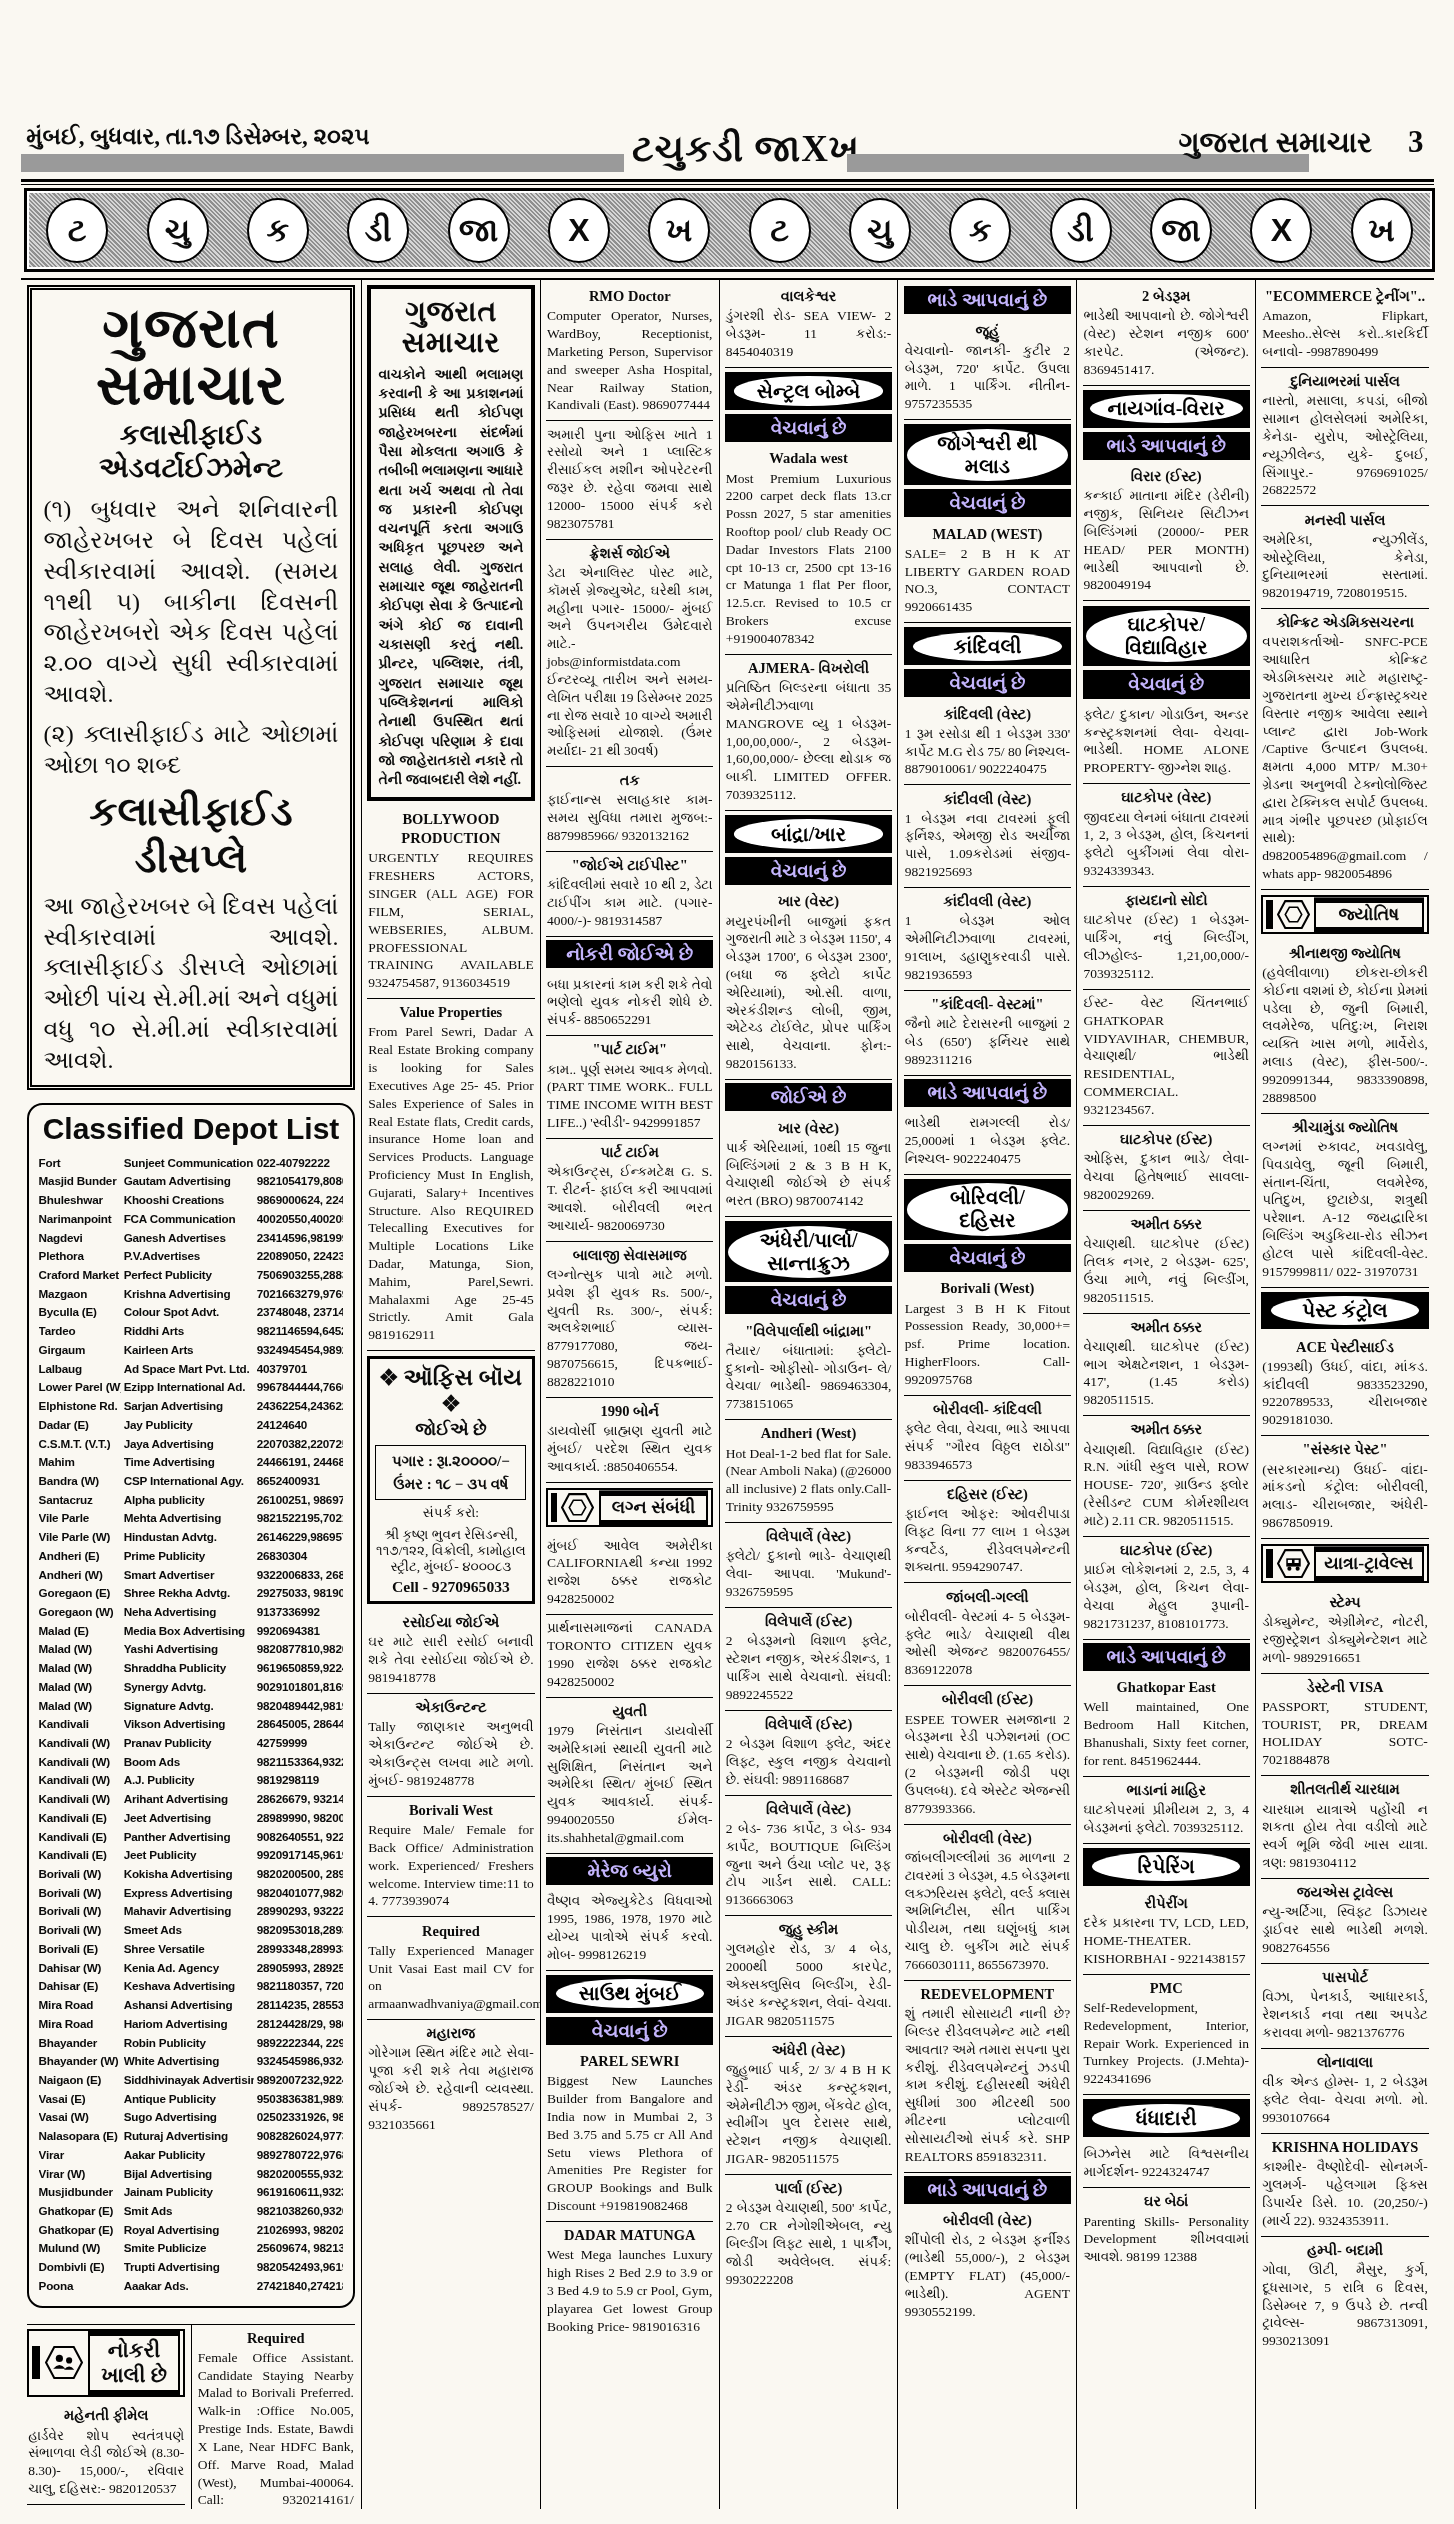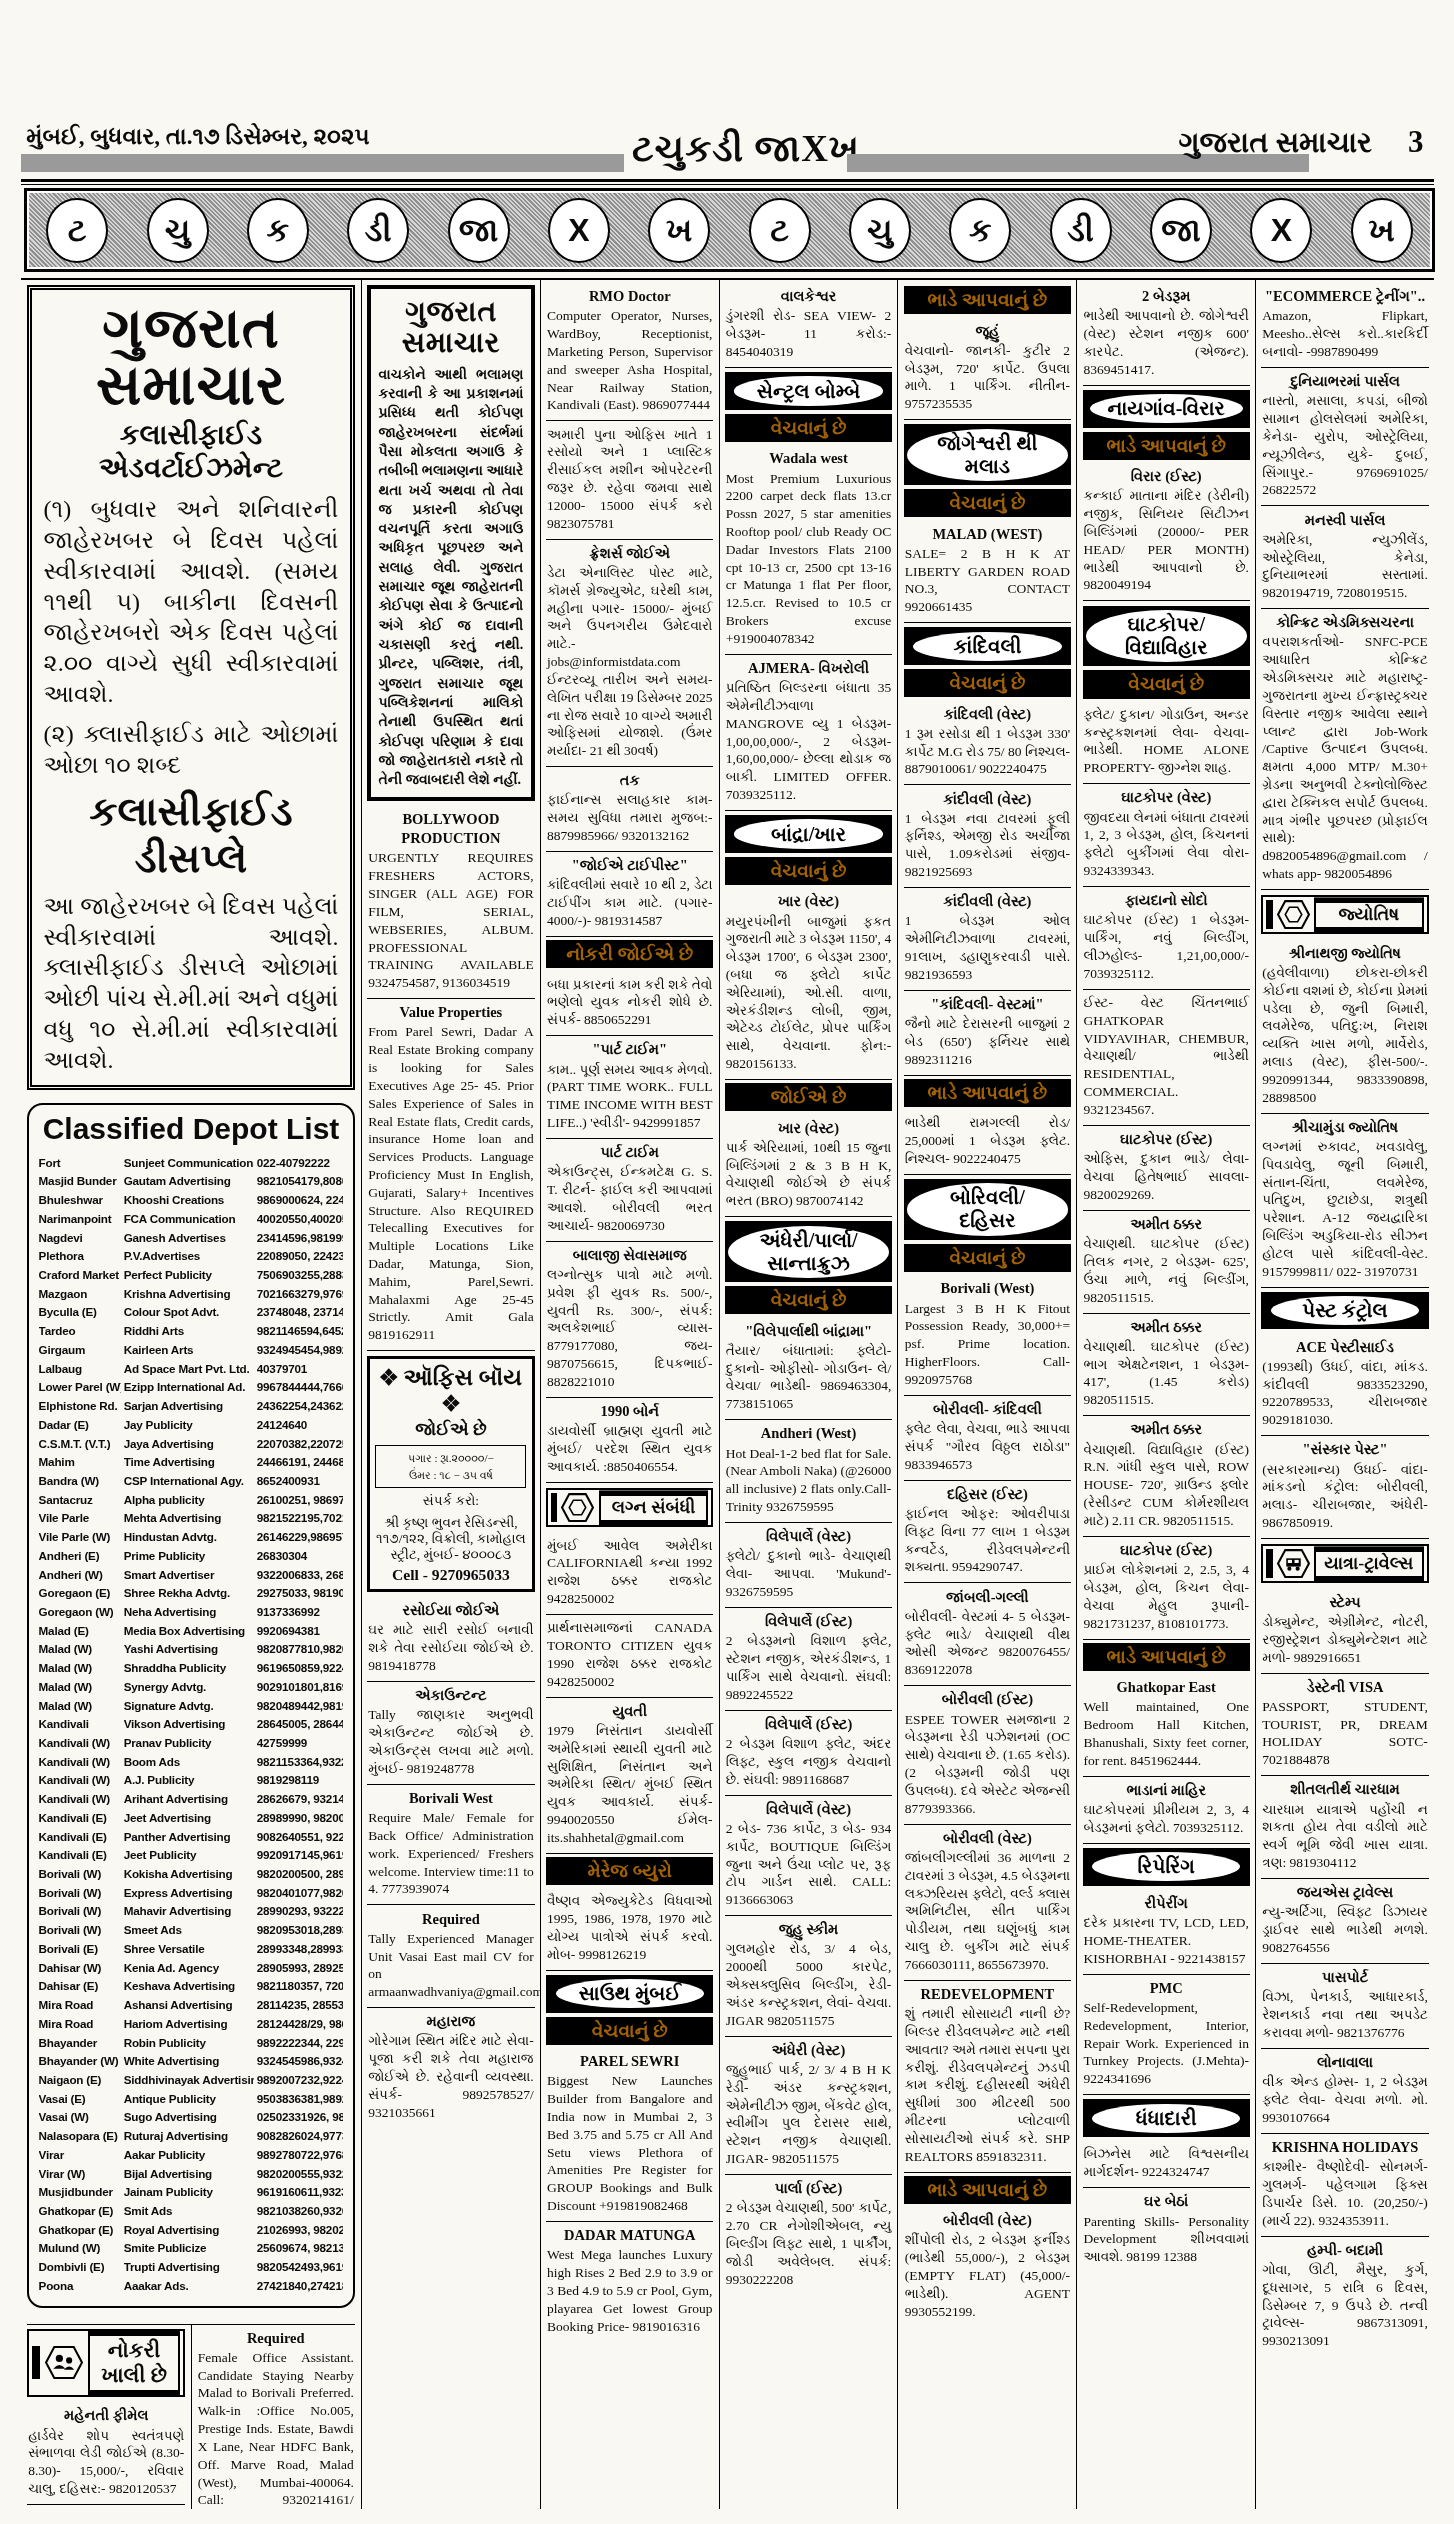--- a/index.html
+++ b/index.html
@@ -47,38 +47,38 @@
   .jobs-colL{flex:1;padding-right:5.2px;border-right:1.6px solid #000;}
   .jobs-colR{flex:1;padding-left:5.2px;}
   .jobs-banner{display:flex;align-items:center;gap:5.2px;border:2.1px solid #000;padding:3.1px;margin:4.2px 0 5.2px 0;}
   .jobs-banner .bracket{width:7.3px;height:33px;background:#000;}
   .jobs-banner .label{flex:1;border:2.6px solid #000;box-shadow:0 -4.2px 0 #000,0 4.2px 0 #000;
      font-size:21px;font-weight:bold;text-align:center;padding:2.1px 0;}
   
   .ad{border-bottom:1px solid #000;padding:4.2px 1px 6.2px 1px;font-size:13.5px;line-height:1.32;text-align:justify;}
   .ad:last-child{border-bottom:none;}
   .ad-title{font-size:14.5px;font-weight:bold;text-align:center;margin-bottom:1px;}
-  .sec-bar{background:#000;color:#a16207;font-weight:bold;font-size:18.7px;text-align:center;
+  .sec-bar{background:#000;color:#c4b5fd;font-weight:bold;font-size:18.7px;text-align:center;
      padding:3.1px 0;margin:3.1px 0;}
   .sec-oval{background:#000;padding:4.2px 3.1px;margin:4.2px 0;text-align:center;}
   .sec-oval .oval{display:inline-block;background:#fff;color:#000;border-radius:50%;
      padding:3.1px 17.7px;font-size:20px;font-weight:bold;min-width:70%;}
   .icon-banner{display:flex;align-items:center;gap:4.2px;border:2.1px solid #000;padding:3.1px;margin:5.2px 0;}
   .icon-banner .bracket{width:6.2px;height:29px;background:#000;}
   .icon-banner .label{flex:1;border:2.1px solid #000;box-shadow:0 -3.6px 0 #000,0 3.6px 0 #000;
      font-size:17.7px;font-weight:bold;text-align:center;padding:1.6px 0;}
   
   .disc-box{border:4.2px solid #000;padding:7.3px;margin:2.1px 0 5.2px 0;}
   .disc-title{font-size:29px;font-weight:bold;text-align:center;letter-spacing:0.5px;line-height:1.05;}
   .disc-body{font-size:14px;font-weight:bold;text-align:justify;margin-top:7.3px;line-height:1.38;}
   
   .boxad{border:3.1px solid #000;padding:5.2px;margin:5.2px 0;}
   .boxad .t1{font-size:23px;font-weight:bold;text-align:center;}
   .boxad .t2{font-size:17.7px;font-weight:bold;text-align:center;margin:2.1px 0 5.2px 0;}
-  .boxad .inner{border:1.6px solid #000;padding:4.2px;font-size:11px;font-weight:normal;line-height:1.5;text-align:center;}
+  .boxad .inner{border:1.6px solid #000;padding:4.2px;font-size:15px;font-weight:bold;line-height:1.5;text-align:center;}
   .boxad .c1{font-size:13.5px;text-align:center;margin-top:5.2px;}
   .boxad .c2{font-size:15.6px;font-weight:bold;text-align:center;margin-top:3.1px;}
   svg{display:block;}
 </style>
 </head>
 <body>
 
 <div class="page">
 
   <div class="header">

